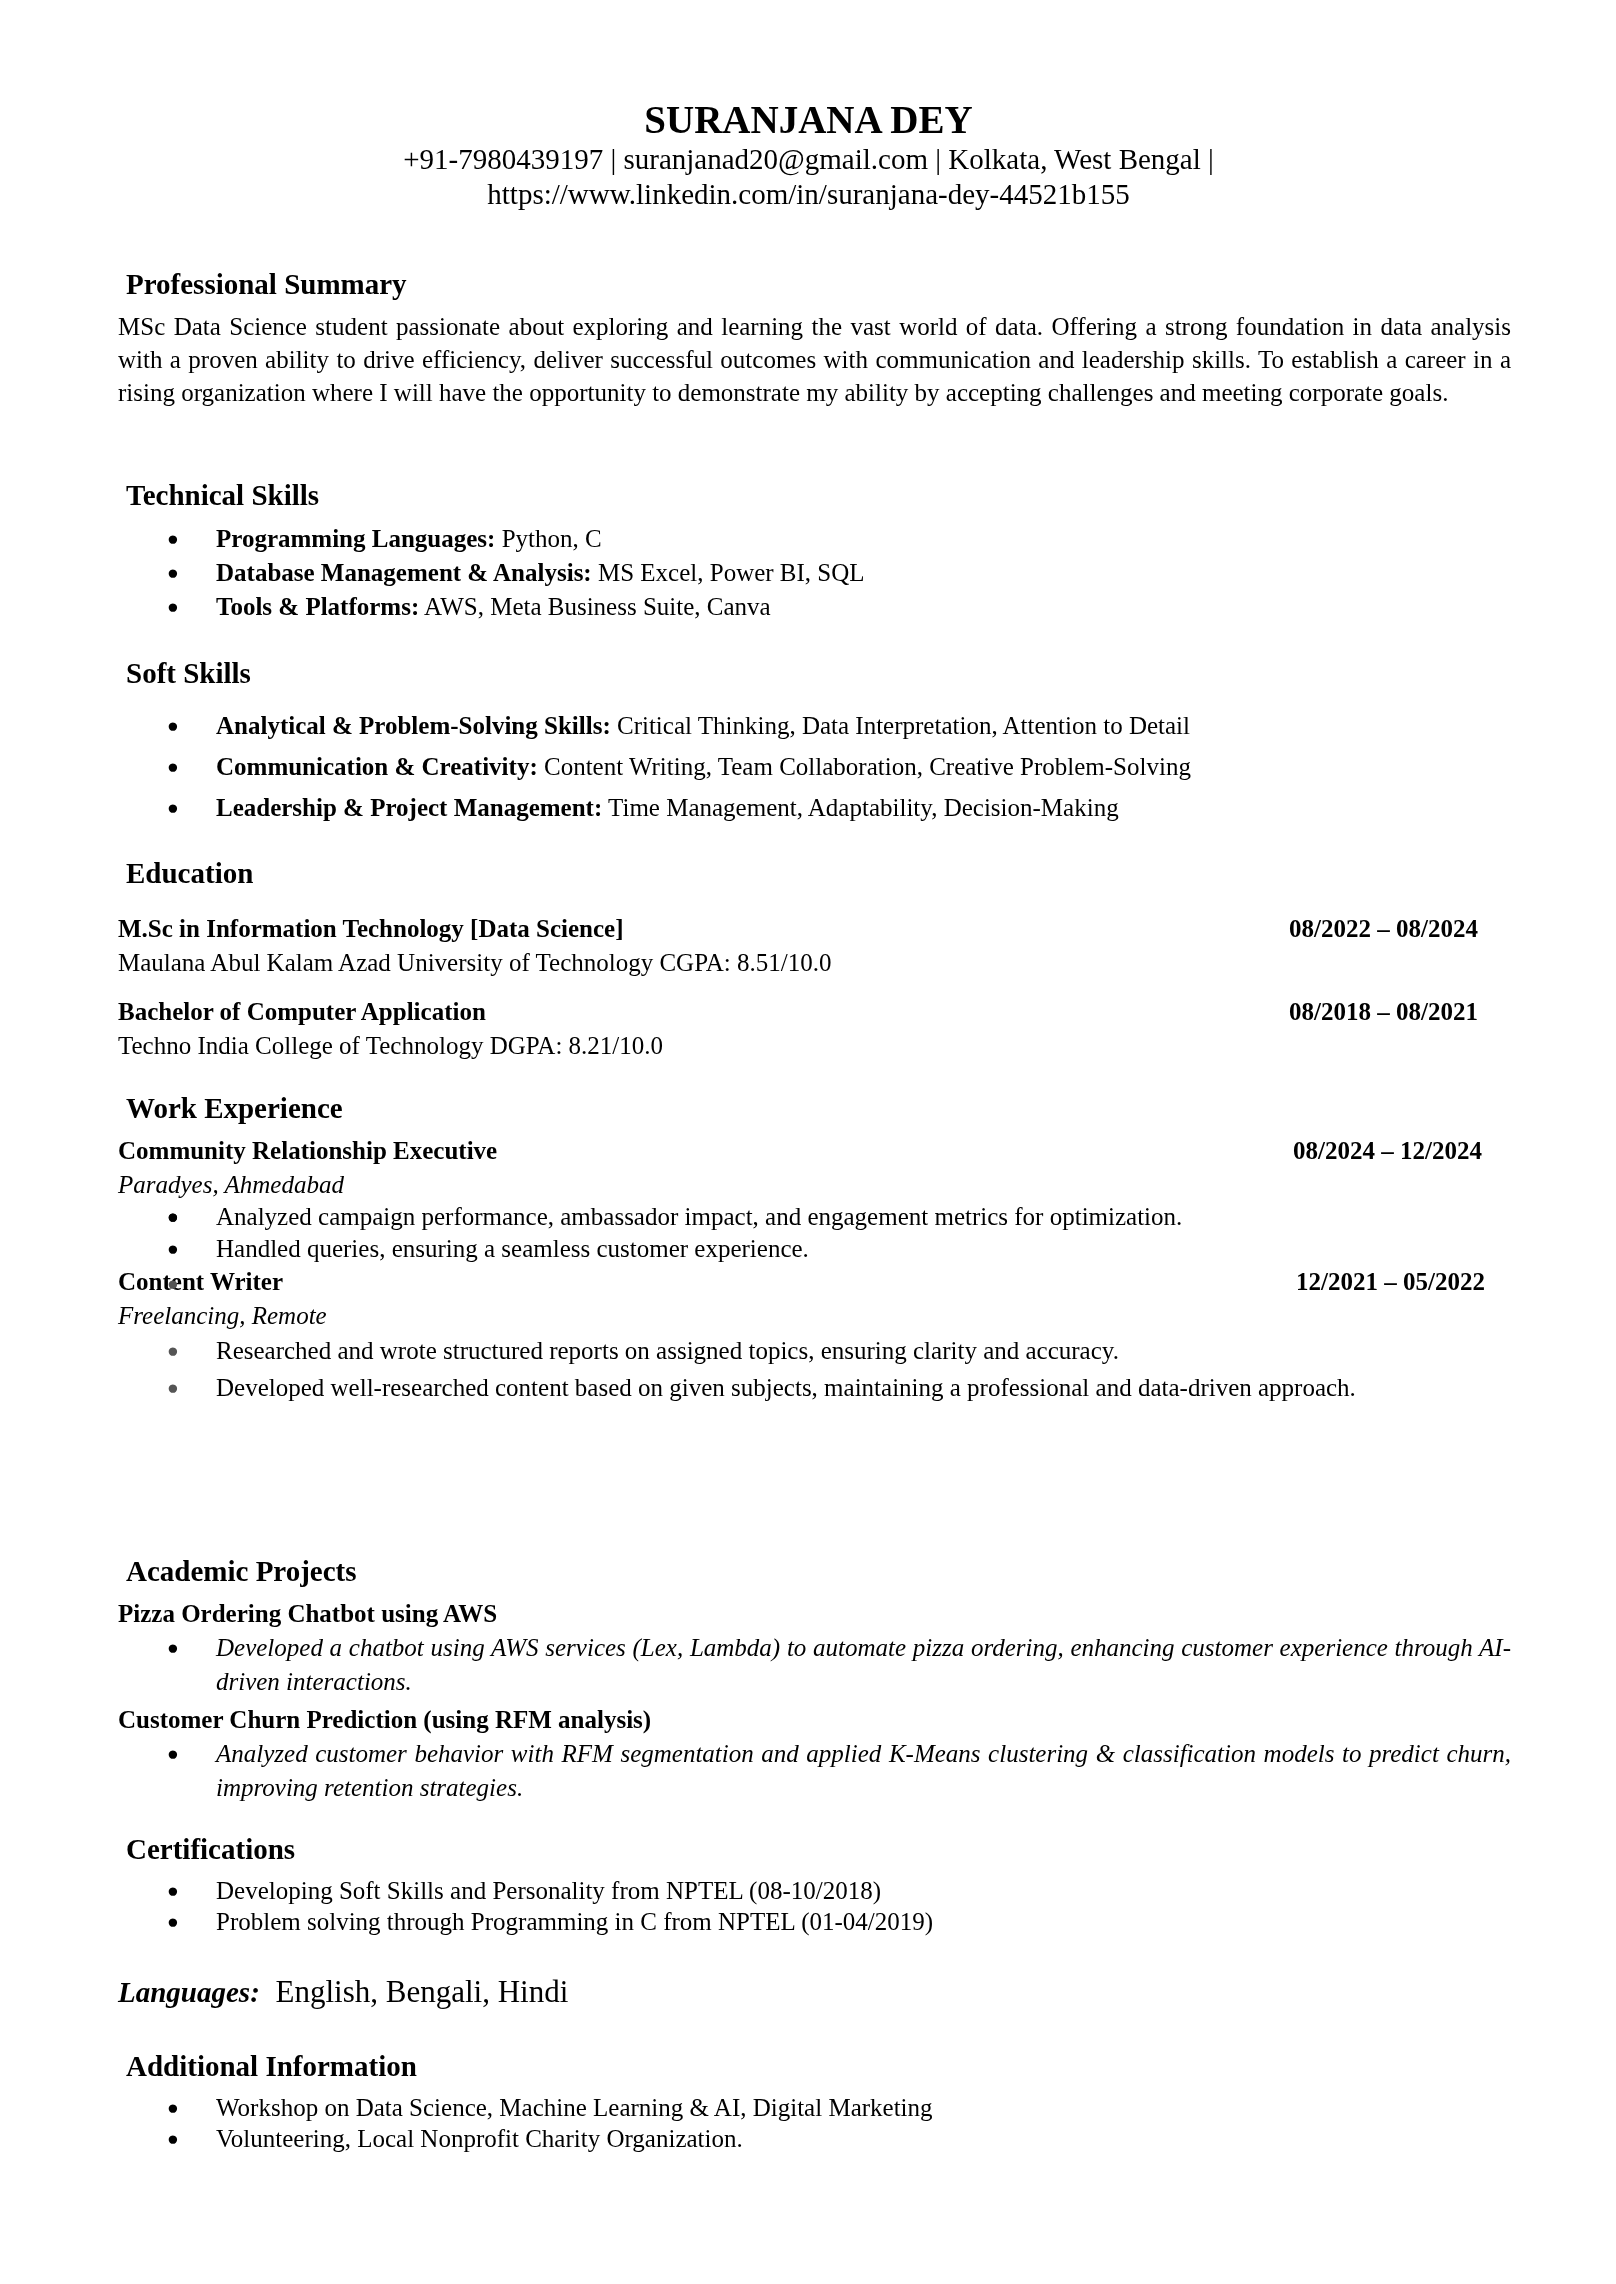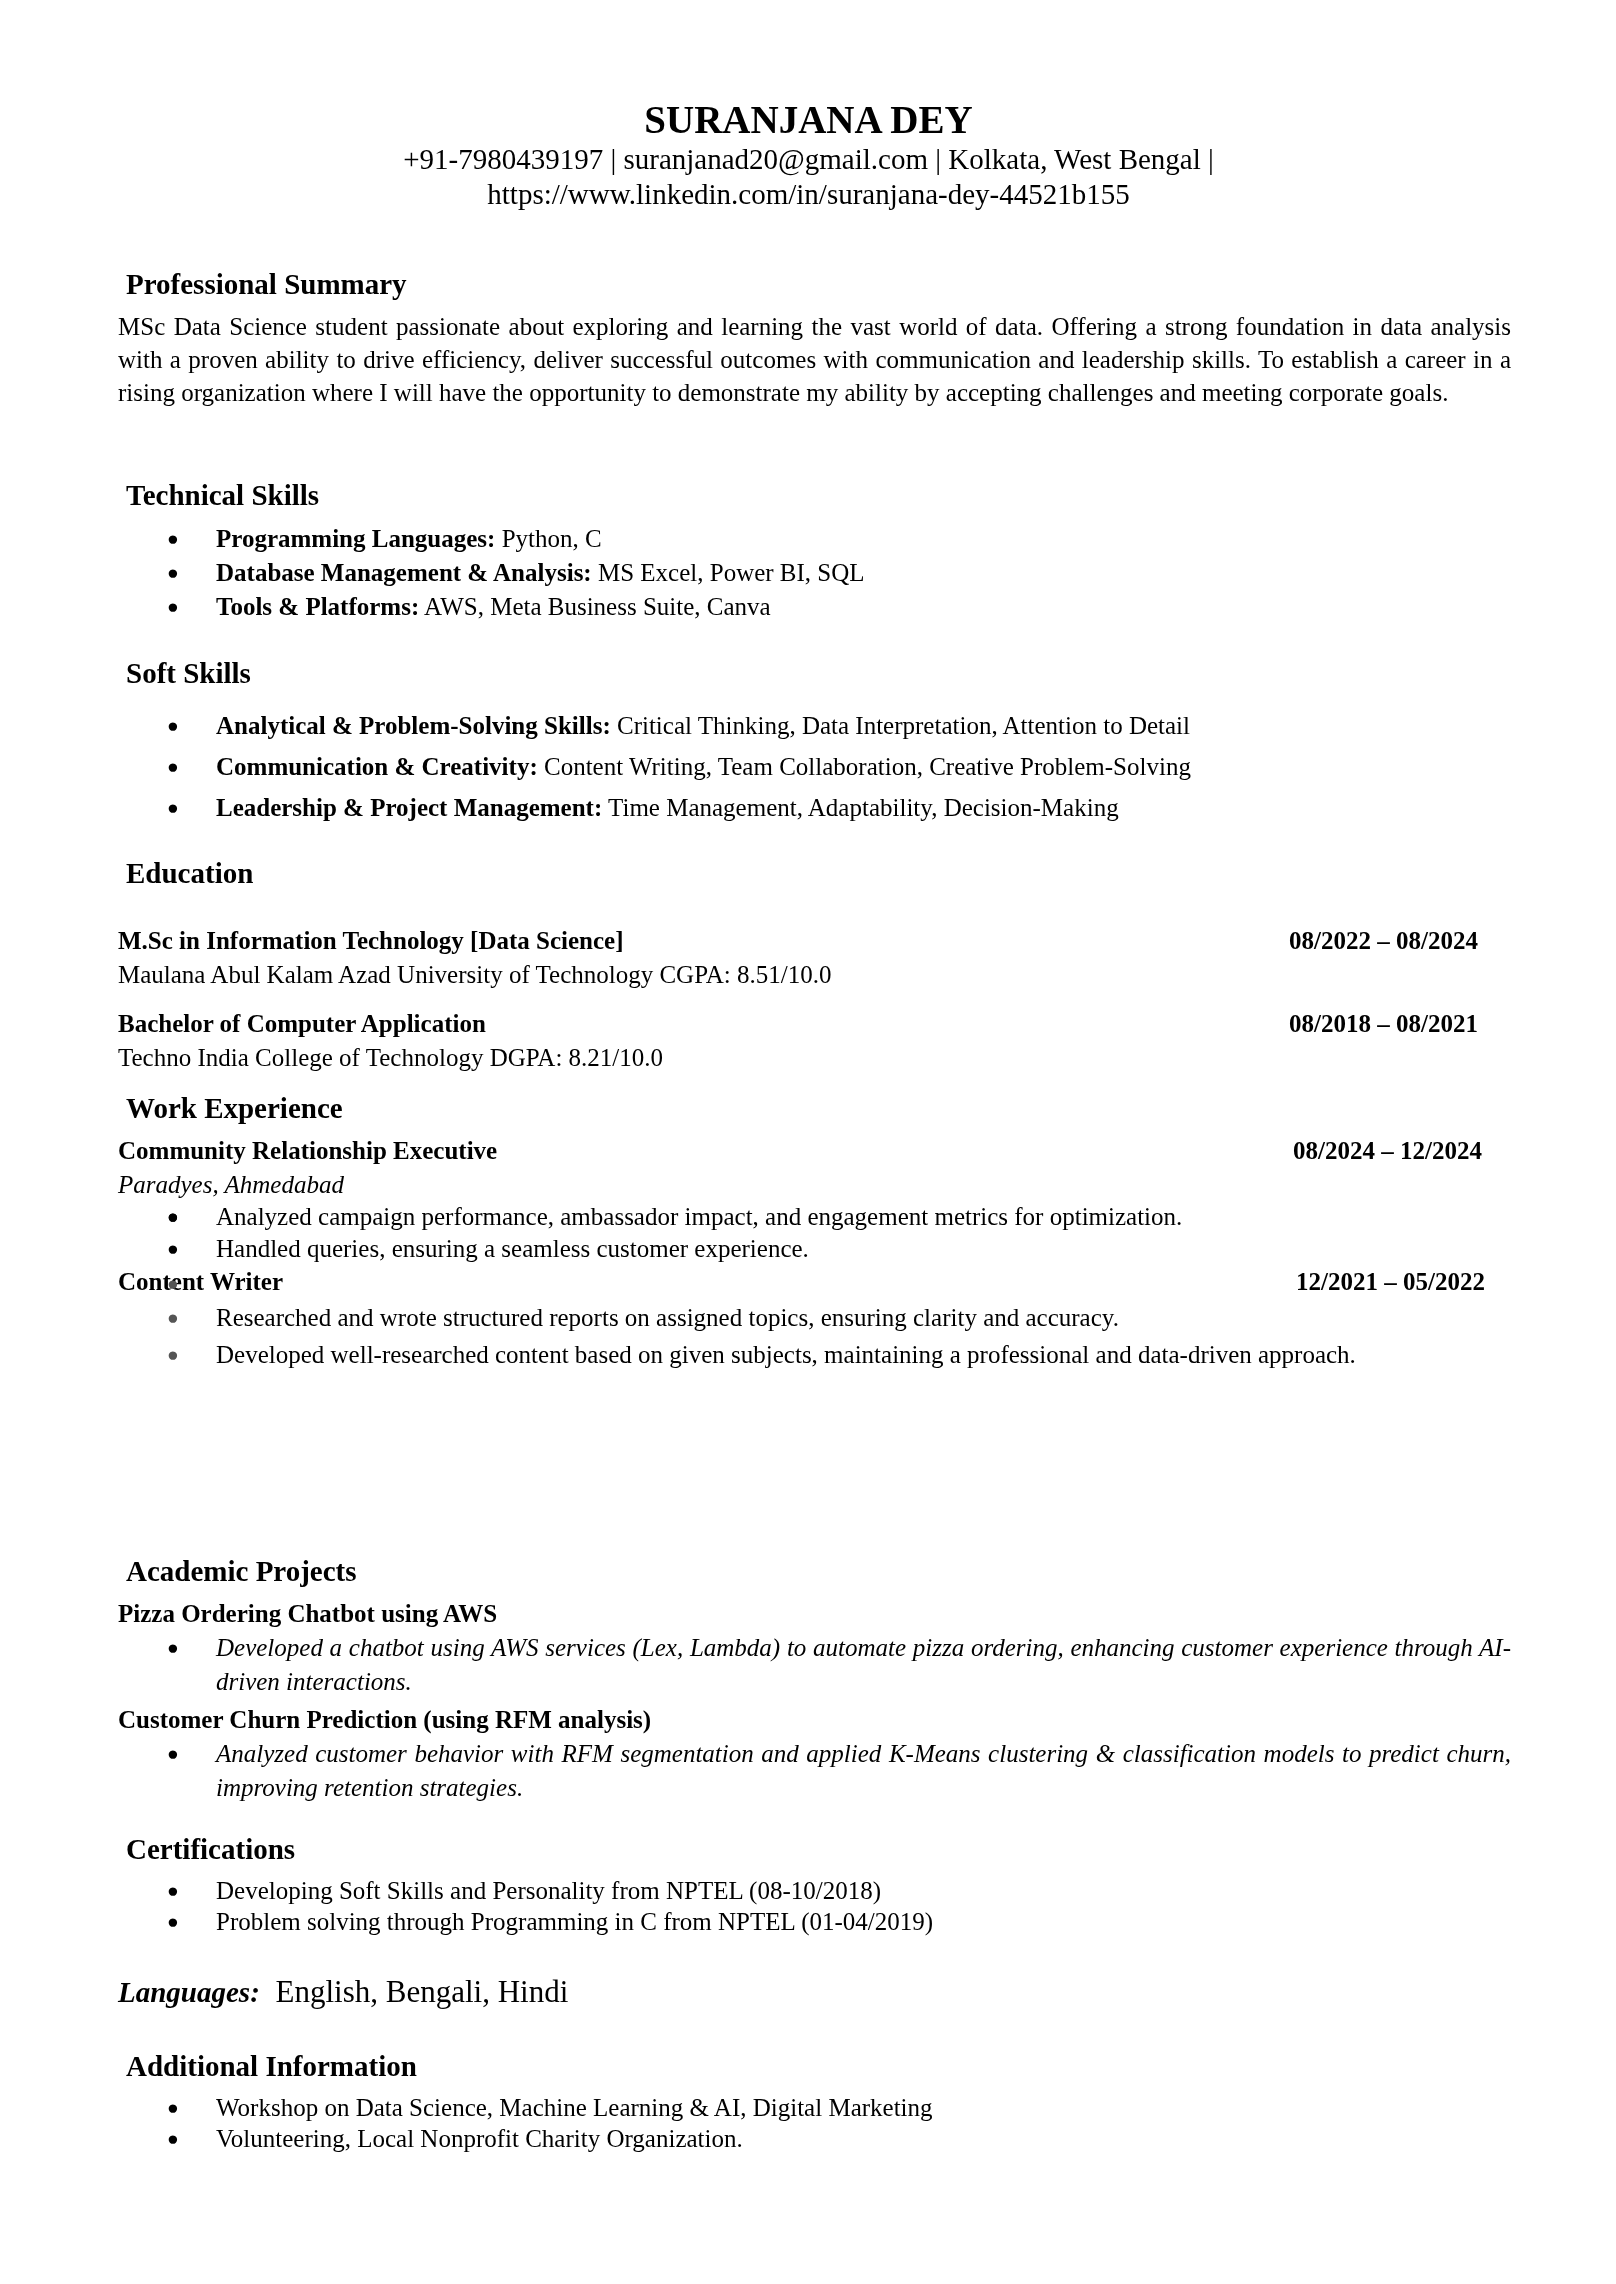--- a/index.html
+++ b/index.html
@@ -50,21 +50,21 @@
   <h2>Soft Skills</h2>
   <ul style="margin-top:14.3px;">
     <li style="line-height:41px;"><span class="bullet">●</span><span class="bold">Analytical &amp; Problem-Solving Skills:</span><span> Critical Thinking, Data Interpretation, Attention to Detail</span></li>
     <li style="line-height:41px;"><span class="bullet">●</span><span class="bold">Communication &amp; Creativity:</span><span> Content Writing, Team Collaboration, Creative Problem-Solving</span></li>
     <li style="line-height:41px;"><span class="bullet">●</span><span class="bold">Leadership &amp; Project Management:</span><span> Time Management, Adaptability, Decision-Making</span></li>
   </ul>
 </section>
 
 <section class="abs" style="top:847px; width:1360px;">
   <h2>Education</h2>
-  <div style="margin-top:33px;">
+  <div style="margin-top:21px;">
     <div class="row bold">
         <span>M.Sc in Information Technology [Data Science]</span>
         <span>08/2022 – 08/2024</span>
       </div>
     <div style="font-size:25px; line-height:33px;">Maulana Abul Kalam Azad University of Technology CGPA: 8.51/10.0</div>
   </div>
   <div style="margin-top:15.6px;">
     <div class="row bold">
         <span>Bachelor of Computer Application</span>
         <span>08/2018 – 08/2021</span>
@@ -86,20 +86,21 @@
       <li style="line-height:32px;"><span class="bullet">●</span><span>Analyzed campaign performance, ambassador impact, and engagement metrics for optimization.</span></li>
       <li style="line-height:32px;"><span class="bullet">●</span><span>Handled queries, ensuring a seamless customer experience.</span></li>
       <li class="gray" style="line-height:38px;"><span class="bullet">●</span></li>
     </ul>
   </div>
   <div>
     <div class="row bold" style="width:1367px;">
         <span>Content Writer</span>
         <span>12/2021 – 05/2022</span>
       </div>
+    <div class="ital" style="font-size:25px; line-height:33px;">Freelancing, Remote</div>
     <ul>
       <li class="gray" style="line-height:38px;"><span class="bullet">●</span><span>Researched and wrote structured reports on assigned topics, ensuring clarity and accuracy.</span></li>
       <li class="gray justify" style="line-height:35px;"><span class="bullet">●</span><span>Developed well-researched content based on given subjects, maintaining a professional and data-driven approach.</span></li>
     </ul>
   </div>
 </section>
 
 <section class="abs" style="top:1545px;">
   <h2>Academic Projects</h2>
   <div style="margin-top:5.2px;">

